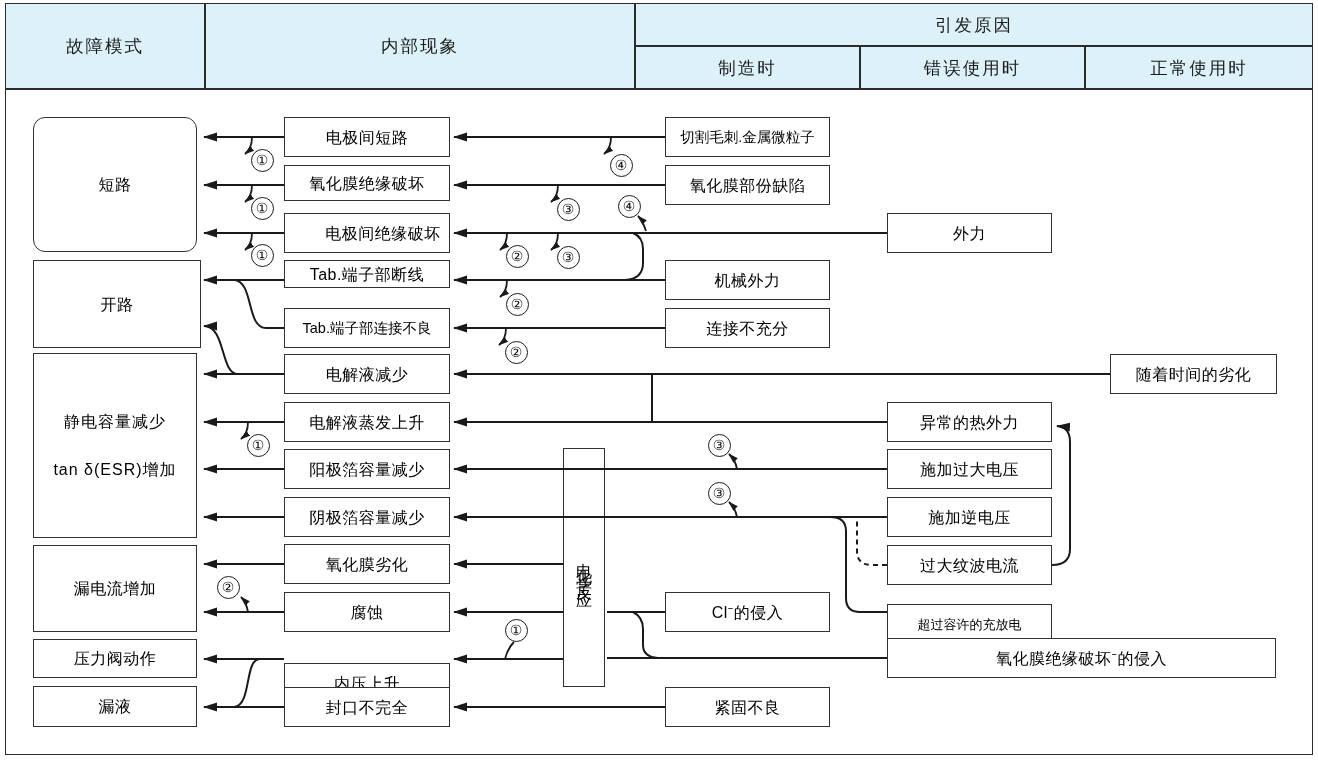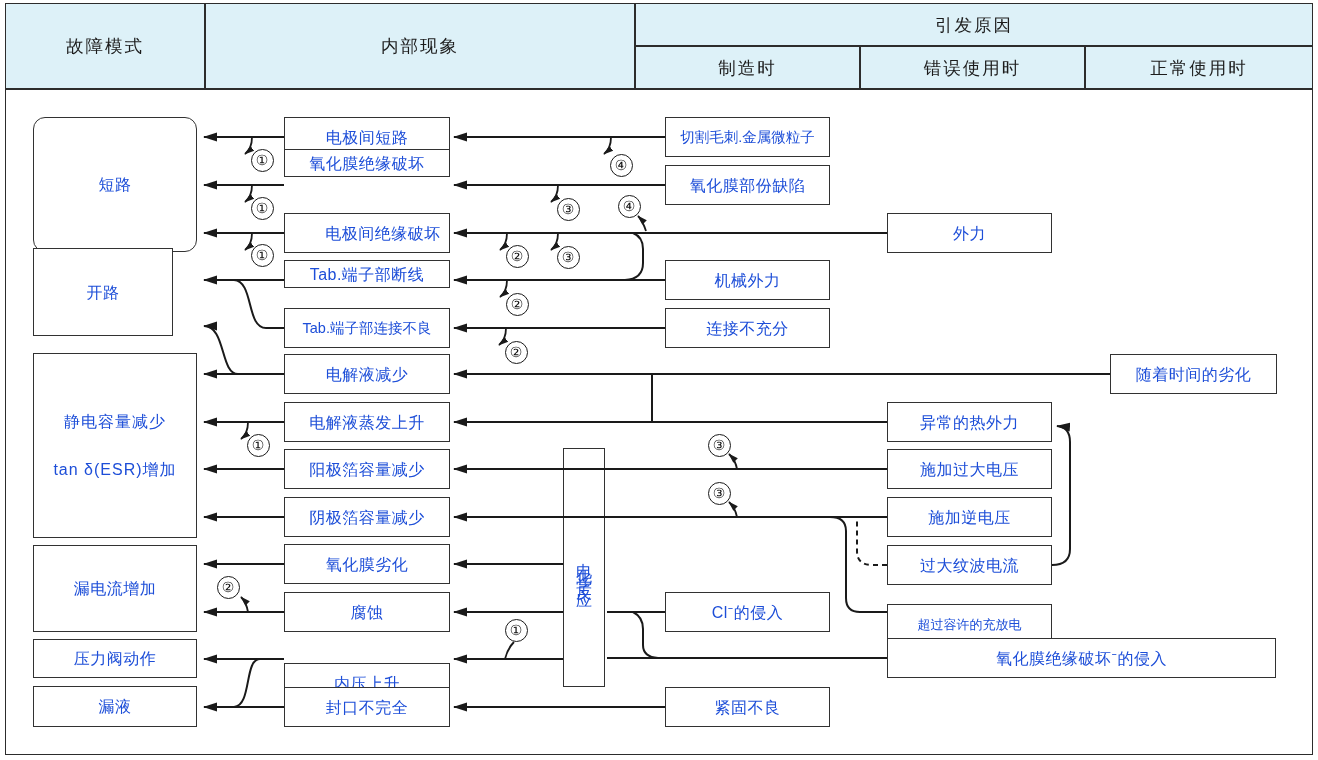--- a/index.html
+++ b/index.html
@@ -5,21 +5,21 @@
   html,body{margin:0;padding:0;background:#fff;}
   #stage{position:relative;width:1318px;height:760px;background:#fff;overflow:hidden;
          font-family:"Liberation Sans",sans-serif;color:#151515;}
   .hcell{position:absolute;box-sizing:border-box;border:1.6px solid #2c2c2c;background:#ddf1f8;
          display:flex;align-items:center;justify-content:center;font-size:17.5px;font-weight:500;
          letter-spacing:2px;color:#1c1c1c;}
   #frame{position:absolute;left:5px;top:89px;width:1308px;height:666px;box-sizing:border-box;
          border:1.9px solid #2c2c2c;background:#fff;}
   .box{position:absolute;box-sizing:border-box;border:1.6px solid #323232;background:#fff;
        display:flex;align-items:center;justify-content:center;text-align:center;
-       font-size:16px;color:#1d4ed8;z-index:2;line-height:19px;letter-spacing:0.5px;}
+       font-size:16px;color:#000000;z-index:2;line-height:19px;letter-spacing:0.5px;}
   .box.sm{font-size:14.5px;letter-spacing:0;}
   .box.sm2{font-size:13px;letter-spacing:0;margin-top:12px;}
   .box.two-line{white-space:pre-line;line-height:48px;letter-spacing:1px;}
   .box.vert{writing-mode:vertical-rl;text-orientation:upright;letter-spacing:7px;line-height:42px;}
   .cnum{position:absolute;width:23px;height:23px;border:1.6px solid #1a1a1a;border-radius:50%;
         background:#fff;display:flex;align-items:center;justify-content:center;
         font-size:14px;color:#111;z-index:4;box-sizing:border-box;}
   svg{position:absolute;left:0;top:0;}
   #lines{z-index:1;}
   #overlines{z-index:3;}
@@ -106,28 +106,28 @@
 
   <svg id="overlines" width="1318" height="760">
     <g stroke="#1a1a1a" stroke-width="2" fill="none">
       <path d="M887,469 L454,469" marker-end="url(#ah)"></path>
       <path d="M887,517 L454,517" marker-end="url(#ah)"></path>
     </g>
   </svg>
 
   <div id="boxes">
       <div class="box" style="left: 33px; top: 117px; width: 164px; height: 135px; border-radius: 12px;">短路</div>
-      <div class="box" style="left: 33px; top: 248px; width: 140px; height: 88px;">开路</div>
+      <div class="box" style="left: 33px; top: 260px; width: 168px; height: 88px;">开路</div>
       <div class="box two-line" style="left: 33px; top: 353px; width: 164px; height: 185px;">静电容量减少
 tan δ(ESR)增加</div>
       <div class="box" style="left: 33px; top: 545px; width: 164px; height: 87px;">漏电流增加</div>
       <div class="box" style="left: 33px; top: 639px; width: 164px; height: 39px;">压力阀动作</div>
       <div class="box" style="left: 33px; top: 686px; width: 164px; height: 41px;">漏液</div>
       <div class="box" style="left: 284px; top: 117px; width: 166px; height: 40px;">电极间短路</div>
-      <div class="box" style="left: 284px; top: 149px; width: 166px; height: 28px;">氧化膜绝缘破坏</div>
+      <div class="box" style="left: 284px; top: 165px; width: 166px; height: 36px;">氧化膜绝缘破坏</div>
       <div class="box" style="left: 284px; top: 213px; width: 166px; height: 40px; padding-left: 32px;">电极间绝缘破坏</div>
       <div class="box" style="left: 284px; top: 260px; width: 166px; height: 28px;">Tab.端子部断线</div>
       <div class="box sm" style="left: 284px; top: 308px; width: 166px; height: 40px;">Tab.端子部连接不良</div>
       <div class="box" style="left: 284px; top: 354px; width: 166px; height: 40px;">电解液减少</div>
       <div class="box" style="left: 284px; top: 402px; width: 166px; height: 40px;">电解液蒸发上升</div>
       <div class="box" style="left: 284px; top: 449px; width: 166px; height: 40px;">阳极箔容量减少</div>
       <div class="box" style="left: 284px; top: 497px; width: 166px; height: 40px;">阴极箔容量减少</div>
       <div class="box" style="left: 284px; top: 544px; width: 166px; height: 40px;">氧化膜劣化</div>
       <div class="box" style="left: 284px; top: 592px; width: 166px; height: 40px;">腐蚀</div>
       <div class="box" style="left: 284px; top: 639px; width: 166px; height: 40px; margin-top: 24px;">内压上升</div>

